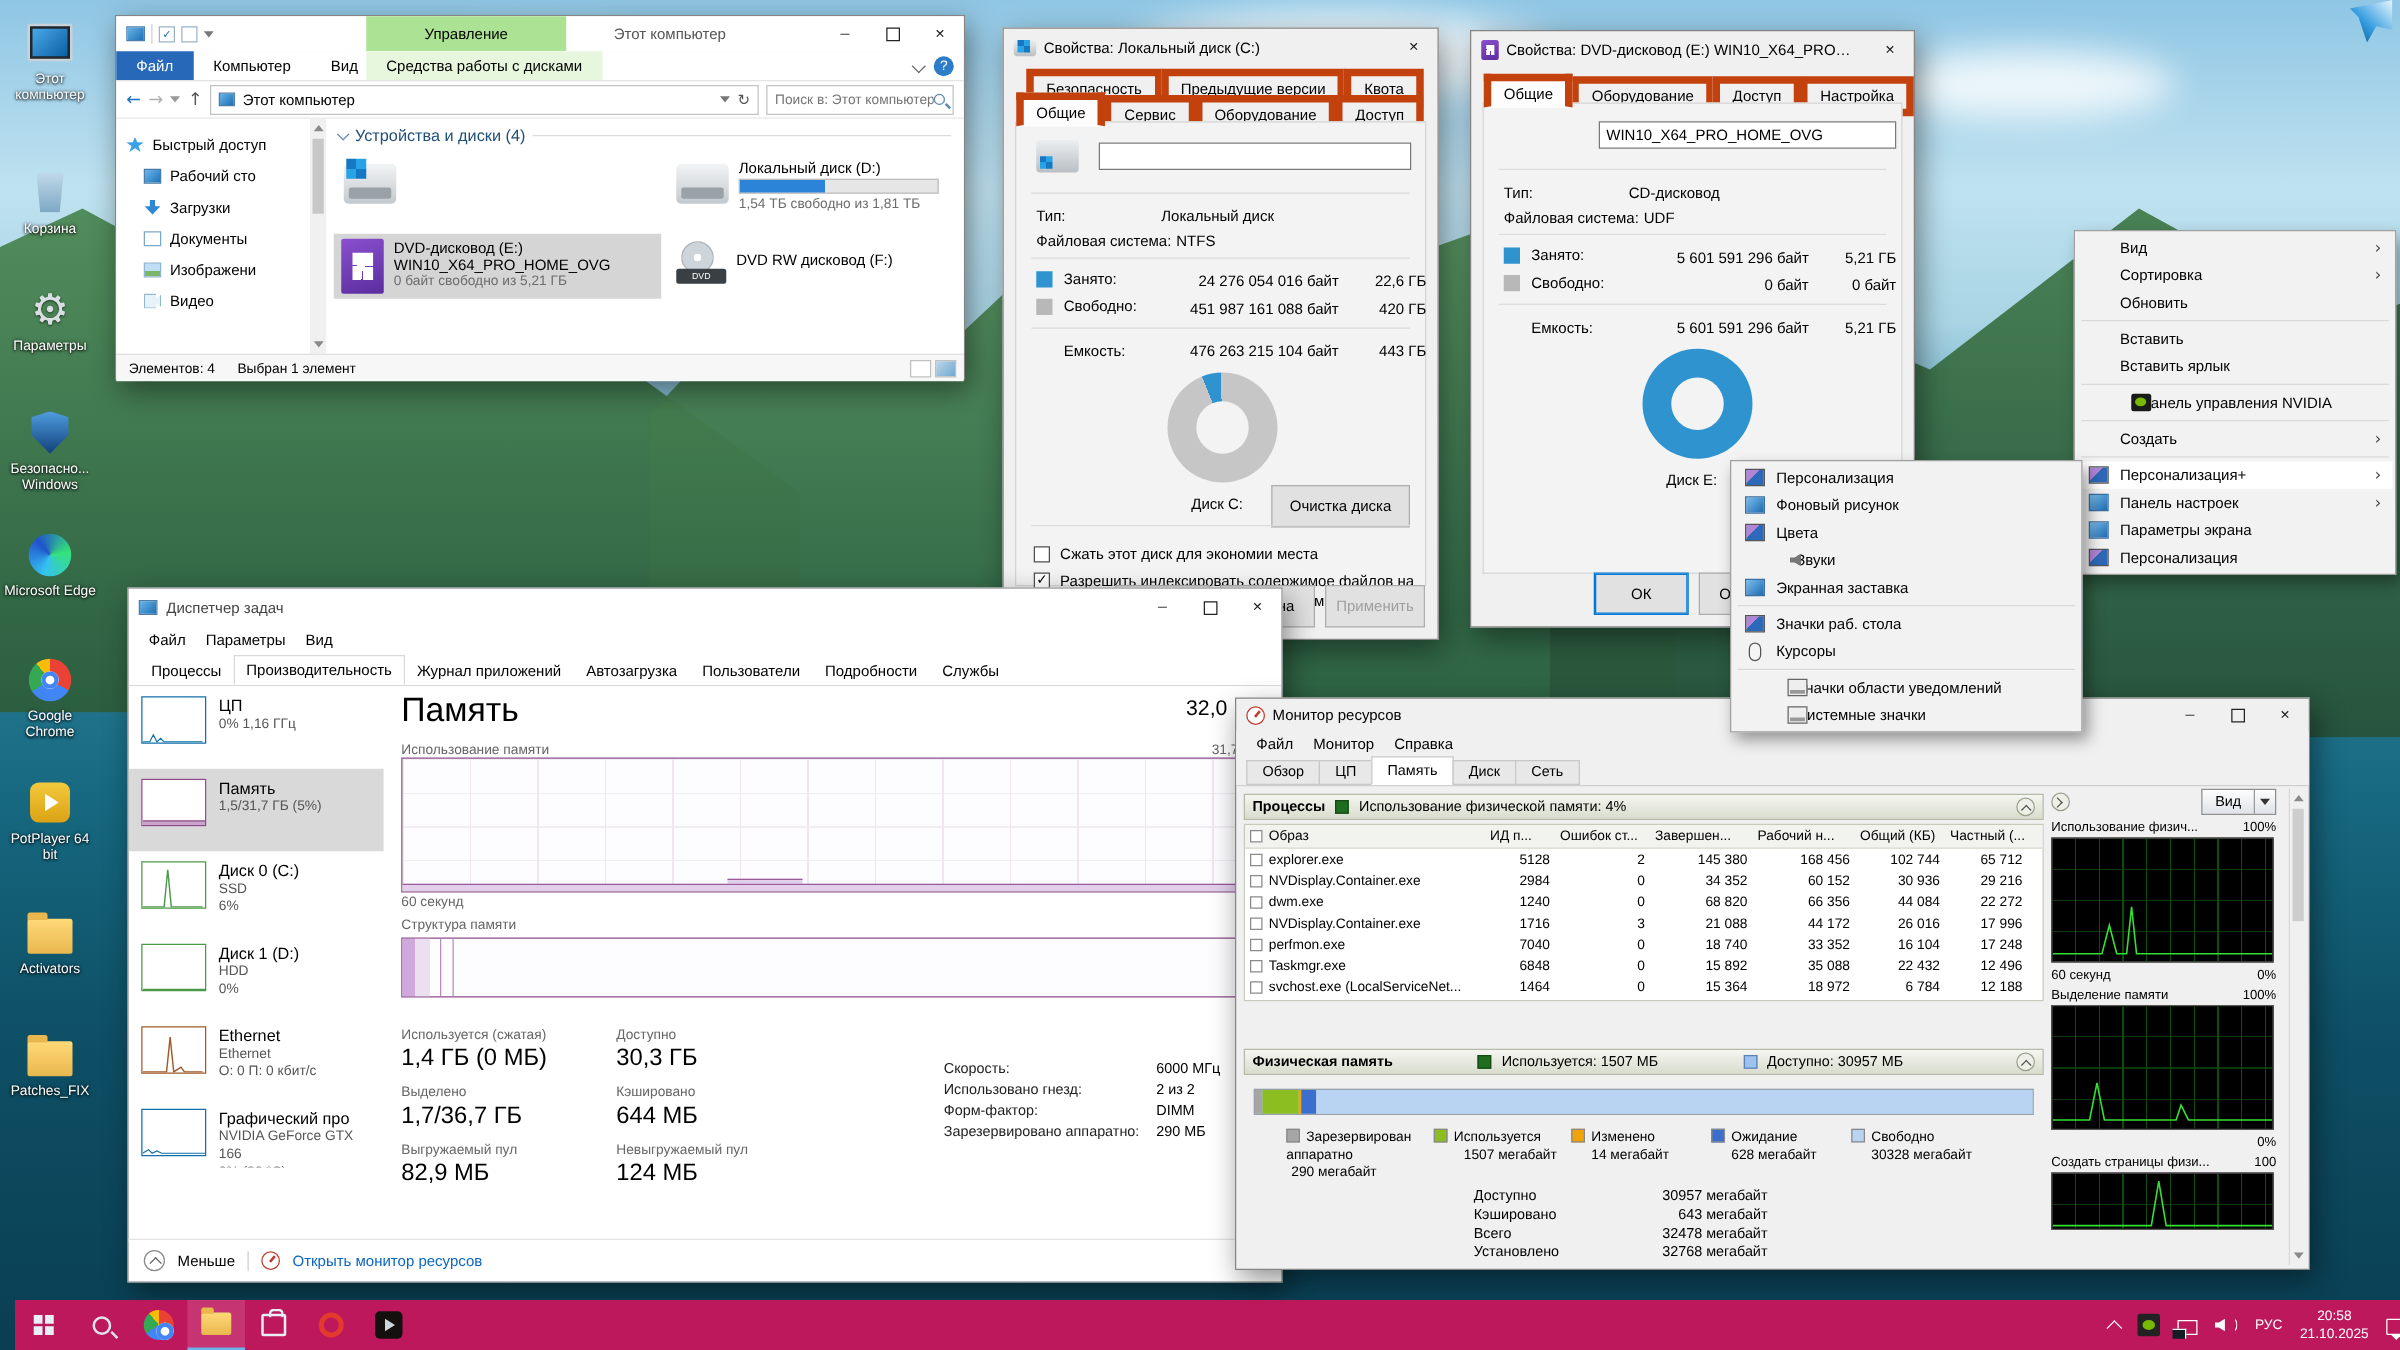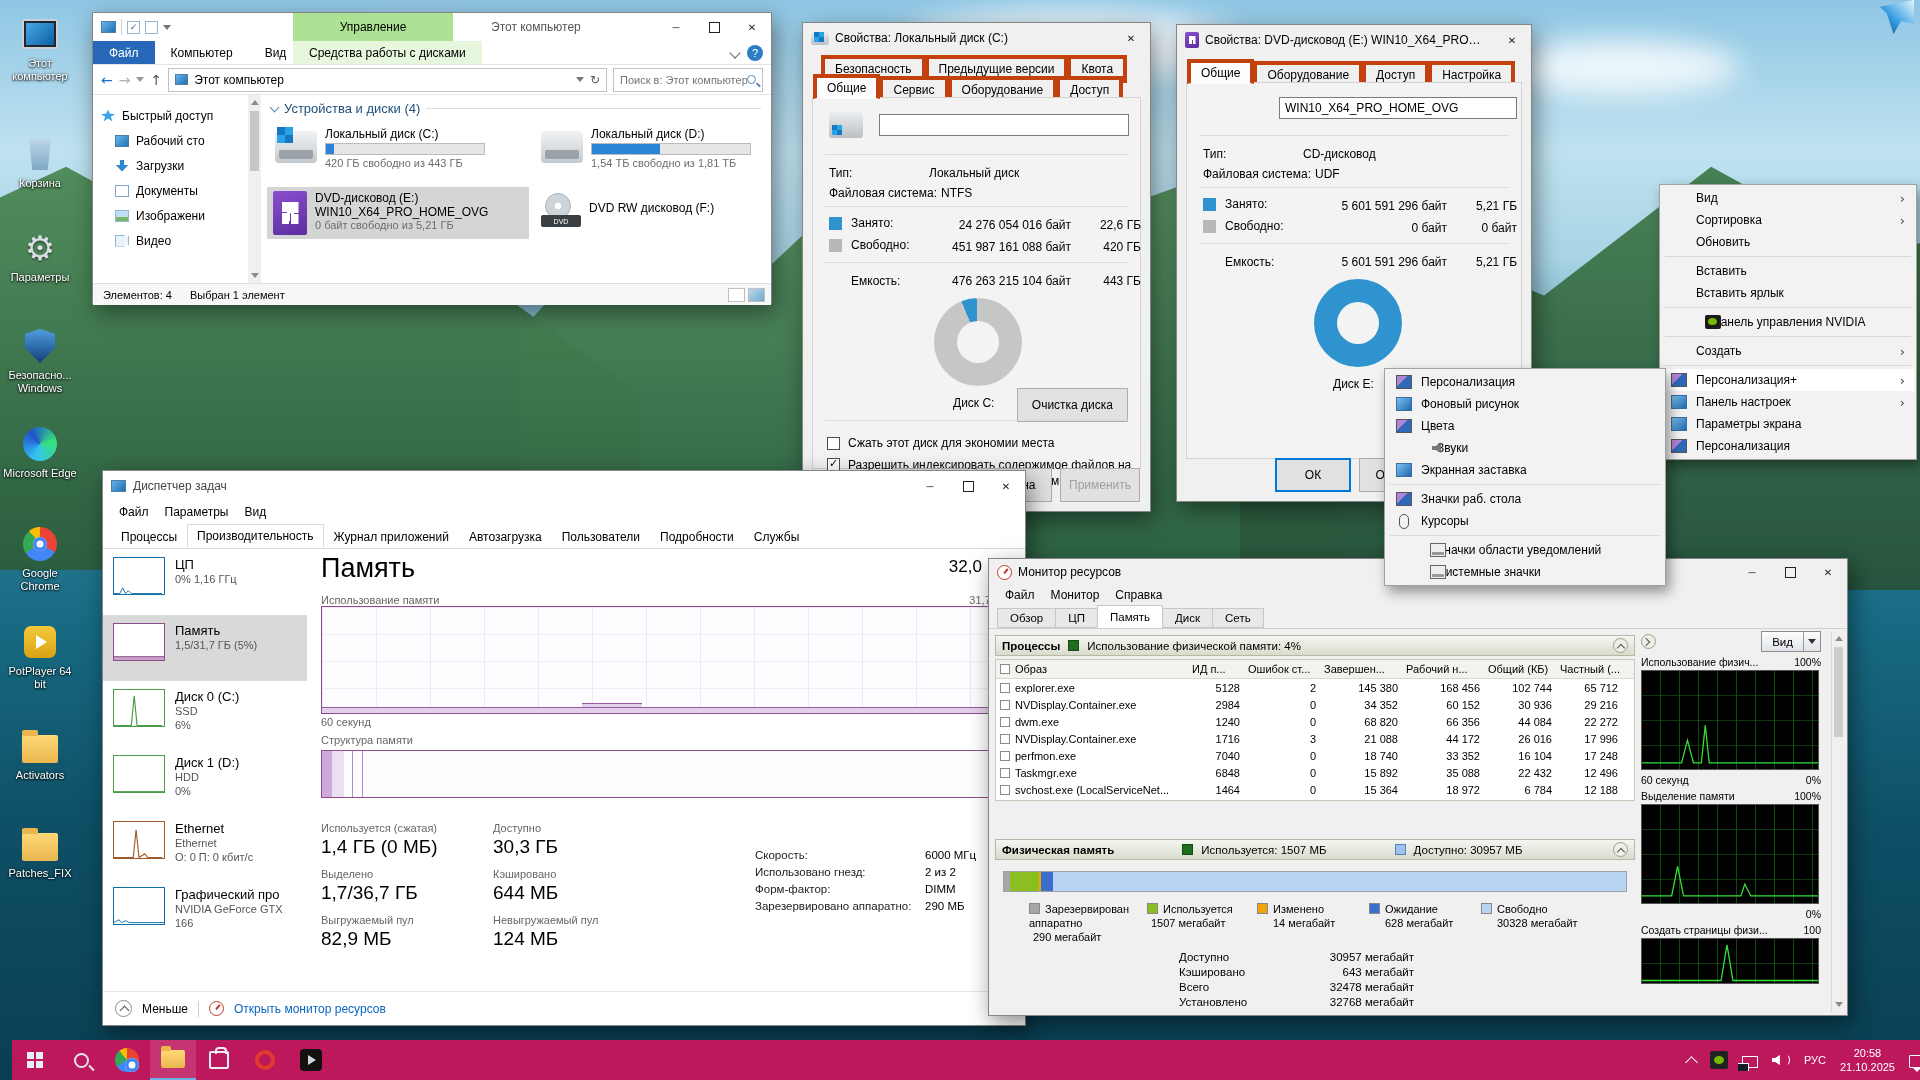--- a/index.html
+++ b/index.html
@@ -106,21 +106,21 @@
   .hdd .flag{position:absolute;left:2px;top:-4px;width:16px;height:16px;background:conic-gradient(#29a3e8 0 25%,#1479c2 0 50%,#29a3e8 0 75%,#1479c2 0)}
   .dvddisc{width:40px;height:30px;position:relative;flex:none;margin-top:6px}
   .dvddisc .disc{position:absolute;left:4px;top:-4px;width:26px;height:26px;border-radius:50%;background:radial-gradient(circle at center,#fff 18%,#cdd4da 19% 100%);border:1px solid #aab2b8}
   .dvddisc .tray{position:absolute;left:0;bottom:0;width:40px;height:12px;background:#3a3f44;border-radius:2px;color:#fff;font-size:7px;display:flex;align-items:center;justify-content:center}
   .ex-status{height:22px;display:flex;align-items:center;padding:0 10px;gap:18px;font-size:11px;background:#f7f7f7;border-top:1px solid #e0e0e0;position:relative}
   .viewbtns{position:absolute;right:6px;display:flex;gap:3px}
   .viewbtn{width:17px;height:14px;border:1px solid #c0c0c0;background:#fff}
 
   
   .dtabs{position:absolute;left:10px;display:flex}
-  .dtab{height:21px;padding:10px 10px;border:4px solid #c2410c;background:#f0f0f0;display:flex;align-items:center;font-size:12px;margin-right:-1px}
+  .dtab{height:21px;padding:10px 10px;border:6px solid #c2410c;background:#f0f0f0;display:flex;align-items:center;font-size:12px;margin-right:-1px}
   .dtab.active{background:#fdfdfd;height:23px;margin-top:-2px;border-bottom:1px solid #fdfdfd;z-index:2}
   .tabpage{position:absolute;left:9px;right:9px;border:1px solid #d4d4d4;background:#f3f3f3}
   .frow{position:absolute;font-size:12px;white-space:nowrap}
   .sq{width:13px;height:13px;display:inline-block;flex:none}
   .hr{position:absolute;height:1px;background:#dcdcdc}
   .donut{width:88px;height:88px;border-radius:50%;position:absolute}
   .donut::after{content:"";position:absolute;inset:23px;background:#f3f3f3;border-radius:50%}
   .dlgbtns{position:absolute;right:10px;display:flex;gap:8px}
 
   
@@ -399,27 +399,20 @@
         <div class="ex-sect">
           <div class="chev"></div>
           <span>Устройства и диски (4)</span>
           <div class="rule"></div>
         </div>
         <div class="drive" style="left:14px;top:32px">
           <div class="hdd">
               <span class="flag"></span>
               <span class="led"></span>
             </div>
-          <div class="dtxt">
-            <div class="dname">Локальный диск (C:)</div>
-            <div class="dbar">
-                <div class="dfill" style="width:5%"></div>
-              </div>
-            <div class="dinfo">420 ГБ свободно из 443 ГБ</div>
-          </div>
         </div>
         <div class="drive" style="left:280px;top:32px">
           <div class="hdd">
               <span class="led"></span>
             </div>
           <div class="dtxt">
             <div class="dname">Локальный диск (D:)</div>
             <div class="dbar">
                 <div class="dfill" style="width:43%"></div>
               </div>
@@ -868,21 +861,21 @@
       <i style="width:1.9%;background:#3b6fce"></i>
       <i style="flex:1;background:#b9d3f2"></i>
     </div>
 
     <div class="rm-leg" style="left:40px;top:344px;width:102px">
       <span class="lsq" style="background:#a6a6a6"></span><span>Зарезервирован аппаратно</span>
       <div style="margin-left:4px">290 мегабайт</div>
     </div>
     <div class="rm-leg" style="left:158px;top:344px;width:110px">
       <span class="lsq" style="background:#8cbe22"></span><span>Используется</span>
-      <div style="margin-left:4px">1507 мегабайт</div>
+      <div style="margin-left:24px">1507 мегабайт</div>
     </div>
     <div class="rm-leg" style="left:268px;top:344px;width:100px">
       <span class="lsq" style="background:#f0a30a"></span><span>Изменено</span>
       <div style="margin-left:16px">14 мегабайт</div>
     </div>
     <div class="rm-leg" style="left:380px;top:344px;width:100px">
       <span class="lsq" style="background:#3b6fce"></span><span>Ожидание</span>
       <div style="margin-left:16px">628 мегабайт</div>
     </div>
     <div class="rm-leg" style="left:492px;top:344px;width:110px">

